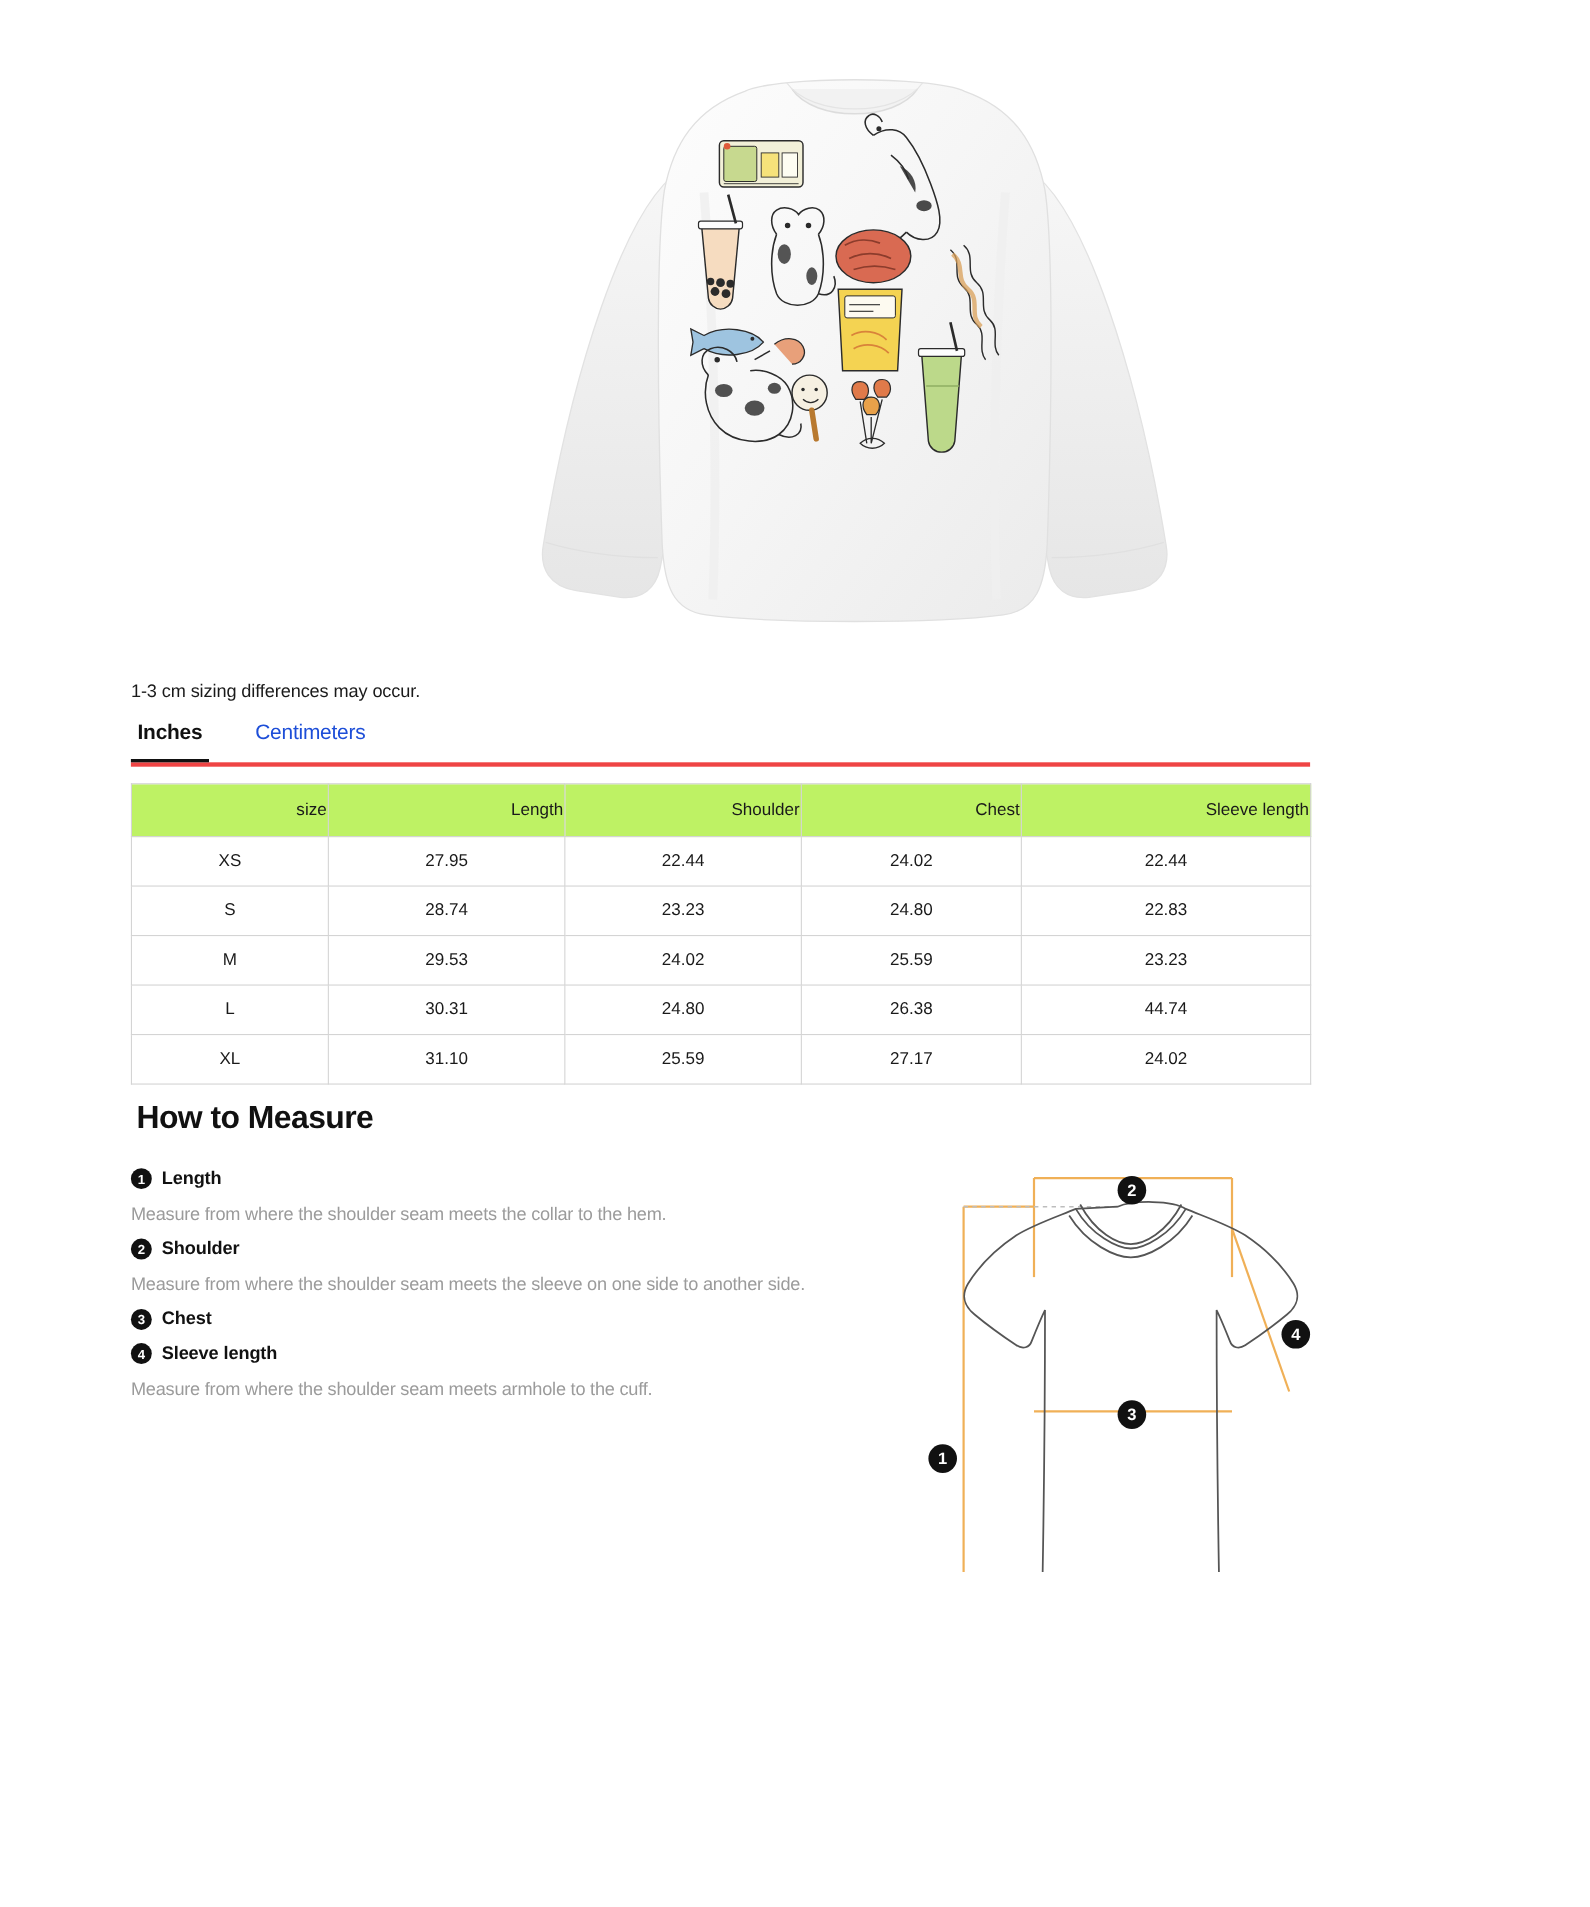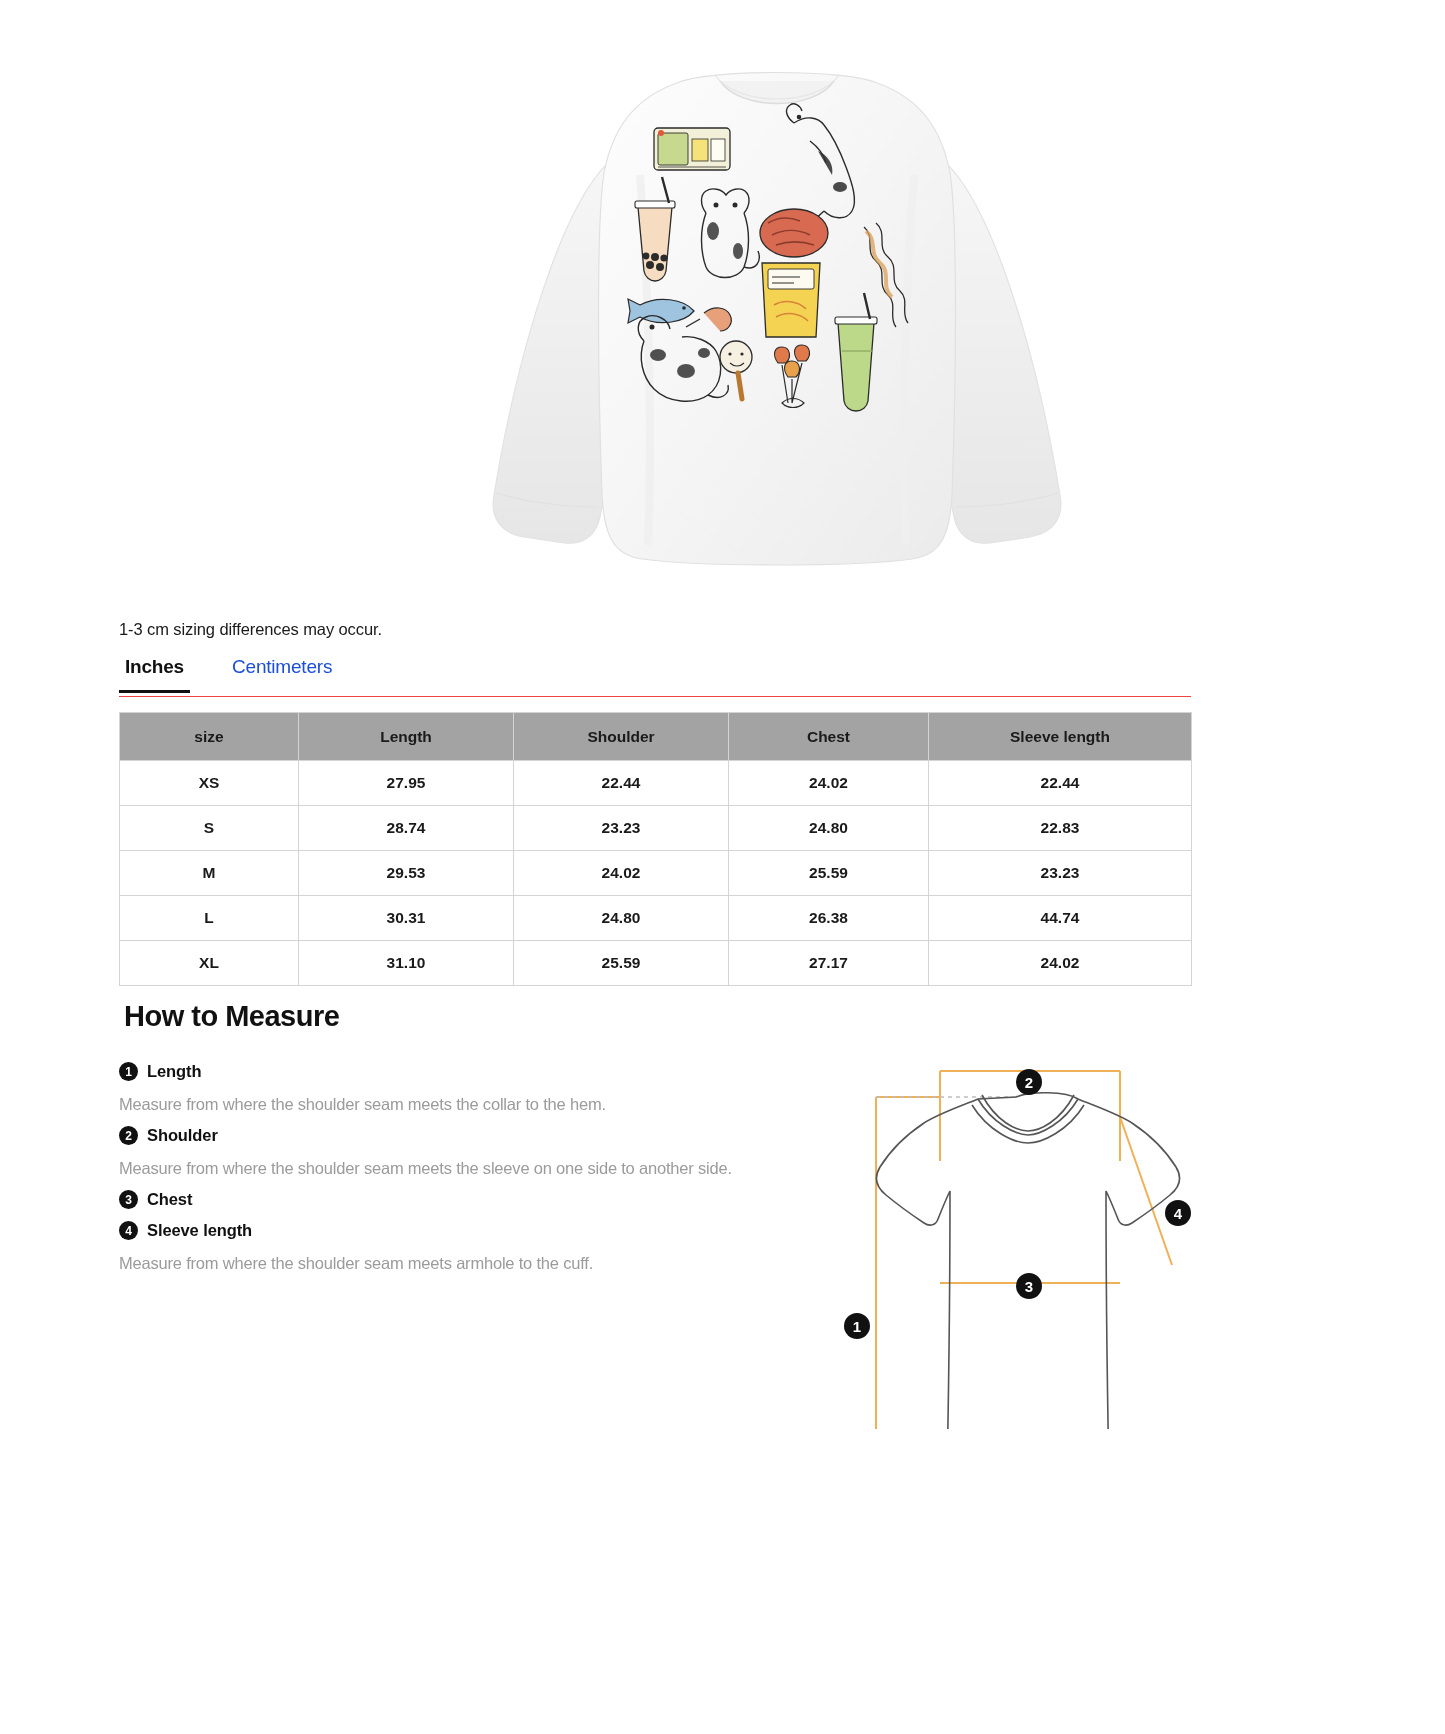--- a/index.html
+++ b/index.html
@@ -38,21 +38,21 @@
     color: #1a1a1a;
     letter-spacing: -0.1px;
   }
 
   
   .tabs {
     position: absolute;
     left: 119px; top: 655px;
     width: 1072px;
     height: 42px;
-    border-bottom: 1px solid #ef4444;
+    border-bottom: 4px solid #ef4444;
   }
   .tab {
     position: absolute;
     top: 0;
     font-size: 19px;
     letter-spacing: -0.2px;
     padding-bottom: 12px;
     background: none; border: none;
     font-family: "Liberation Sans", sans-serif;
     cursor: pointer;
@@ -76,26 +76,27 @@
     width: 1072px;
     border-collapse: collapse;
     table-layout: fixed;
   }
   .size-table th, .size-table td {
     border: 1px solid #d4d4d4;
     text-align: center;
     font-size: 15.5px;
     color: #1a1a1a;
     height: 45px;
-    font-weight: bold;
+    font-weight: normal;
   }
   .size-table thead th {
-    background: #a3a3a3;
-    font-weight: bold;
+    background: #bef264;
+    font-weight: normal;
     height: 48px;
+    text-align: right;
   }
   .size-table col.c-size   { width: 179px; }
   .size-table col.c-len    { width: 215px; }
   .size-table col.c-sho    { width: 215px; }
   .size-table col.c-che    { width: 200px; }
   .size-table col.c-sle    { width: 263px; }
 
   
   .howto-title {
     position: absolute;

